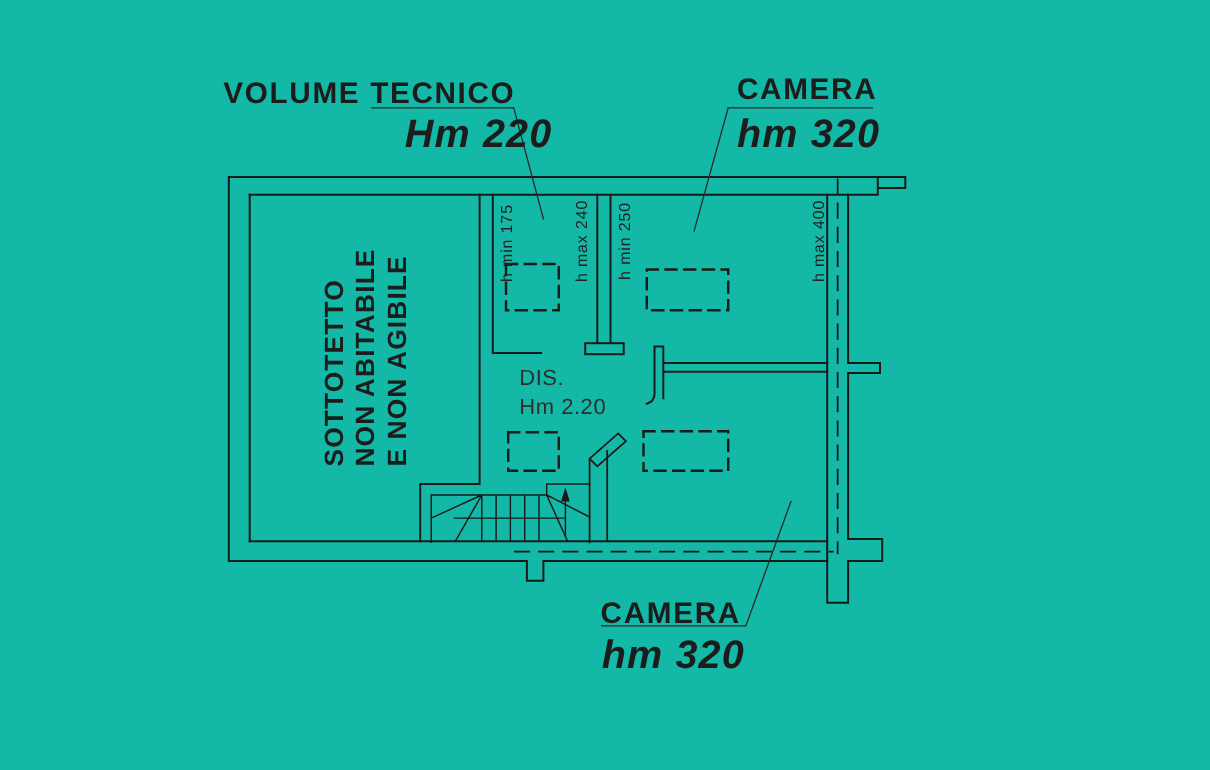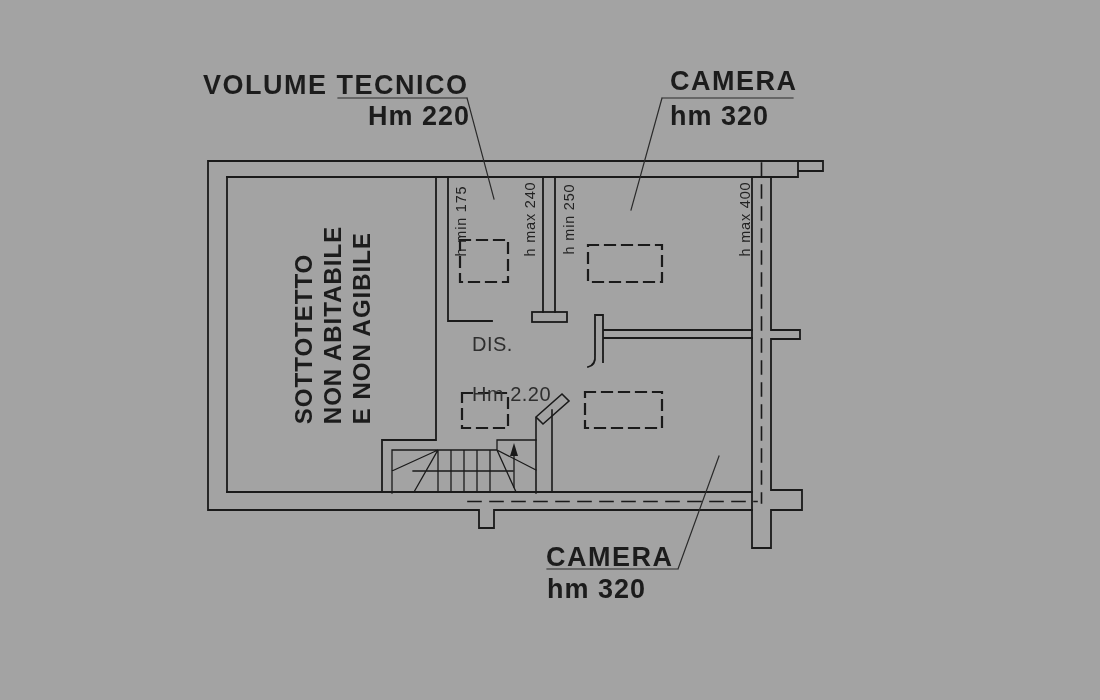--- a/index.html
+++ b/index.html
@@ -1,23 +1,23 @@
 <!DOCTYPE html>
 <html><head>
 <meta charset="utf-8">
 <style>
   html,body{margin:0;padding:0;background:#fff;}
   #stage{
-    position:relative;width:1100px;height:700px;background:#a3a3a3;overflow:hidden;
+    position:relative;width:1100px;height:700px;background:#14b8a6;overflow:hidden;
     font-family:"Liberation Sans", sans-serif;color:#1c1c1c;
   }
   #plan-svg{position:absolute;left:0;top:0;}
   .lbl{position:absolute;white-space:nowrap;color:#1c1c1c;}
   .lbl-big{font-size:27px;font-weight:600;letter-spacing:1.5px;}
-  .lbl-num{font-size:27px;font-weight:600;letter-spacing:1px;}
+  .lbl-num{font-size:36px;font-weight:600;letter-spacing:1px;font-style:italic;}
   .lbl-rot{transform:translate(-50%,-50%) rotate(-90deg);font-size:14.5px;font-weight:400;letter-spacing:0.8px;color:#222;}
   .lbl-sotto{
     transform:translate(-50%,-50%) rotate(-90deg);
     font-size:24px;font-weight:700;line-height:1.21;letter-spacing:1px;text-align:left;
   }
   .lbl-dis{font-size:20px;font-weight:400;letter-spacing:0.5px;color:#2e2e2e;}
 </style>
 </head>
 <body>
 
@@ -98,20 +98,20 @@
   <div class="lbl lbl-big" style="left:546px;top:542px;">CAMERA</div>
   <div class="lbl lbl-num" style="left:547px;top:574px;">hm 320</div>
 
   <div class="lbl lbl-sotto" style="left:333px;top:325px;">
     <div>SOTTOTETTO</div>
     <div>NON ABITABILE</div>
     <div>E NON AGIBILE</div>
   </div>
 
   <div class="lbl lbl-dis" style="left:472px;top:333px;text-align:center;">DIS.</div>
-  <div class="lbl lbl-dis" style="left:472px;top:359px;margin-top:24px;">Hm 2.20</div>
+  <div class="lbl lbl-dis" style="left:472px;top:359px;">Hm 2.20</div>
 
   <div class="lbl lbl-rot" style="left:461px;top:221px;">h min 175</div>
   <div class="lbl lbl-rot" style="left:530px;top:219px;">h max 240</div>
   <div class="lbl lbl-rot" style="left:569px;top:219px;">h min 250</div>
   <div class="lbl lbl-rot" style="left:745px;top:219px;">h max 400</div>
 
 </div>
 
 </body></html>

